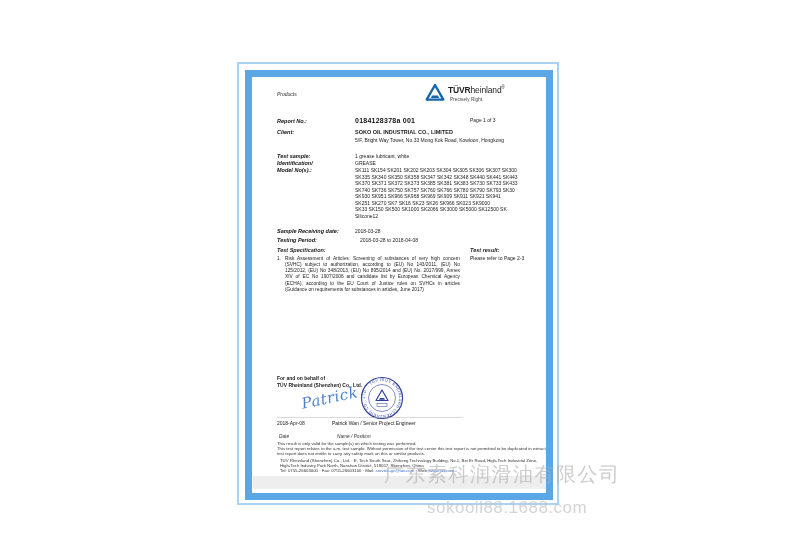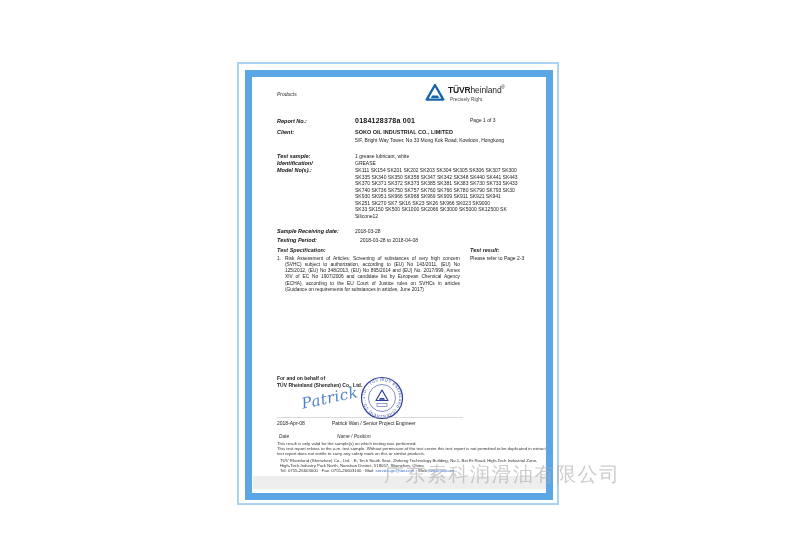--- a/index.html
+++ b/index.html
@@ -147,14 +147,15 @@
         <div class="addr">TÜV Rheinland (Shenzhen) Co., Ltd. · E, Tech South Seat, Zhiheng Technology Building, No.1, Bei Er Road, High-Tech Industrial Zone,</div>
         <div class="addr">High-Tech Industry Park North, Nanshan District, 518057, Shenzhen, China</div>
         <div class="addr"><span>Tel: 0755-26603000 · Fax: 0755-26603100 · Mail: </span><span class="link">service-gc@tuv.com</span><span> · Web: </span><span class="link">www.tuv.com</span></div>
       </div>
 
       <div class="gray-band"></div>
     </div>
   </div>
 
   <div class="wm-company">广东索科润滑油有限公司</div>
+  <div class="wm-site">sokooil88.1688.com</div>
 
 </div>
 
 </body></html>

